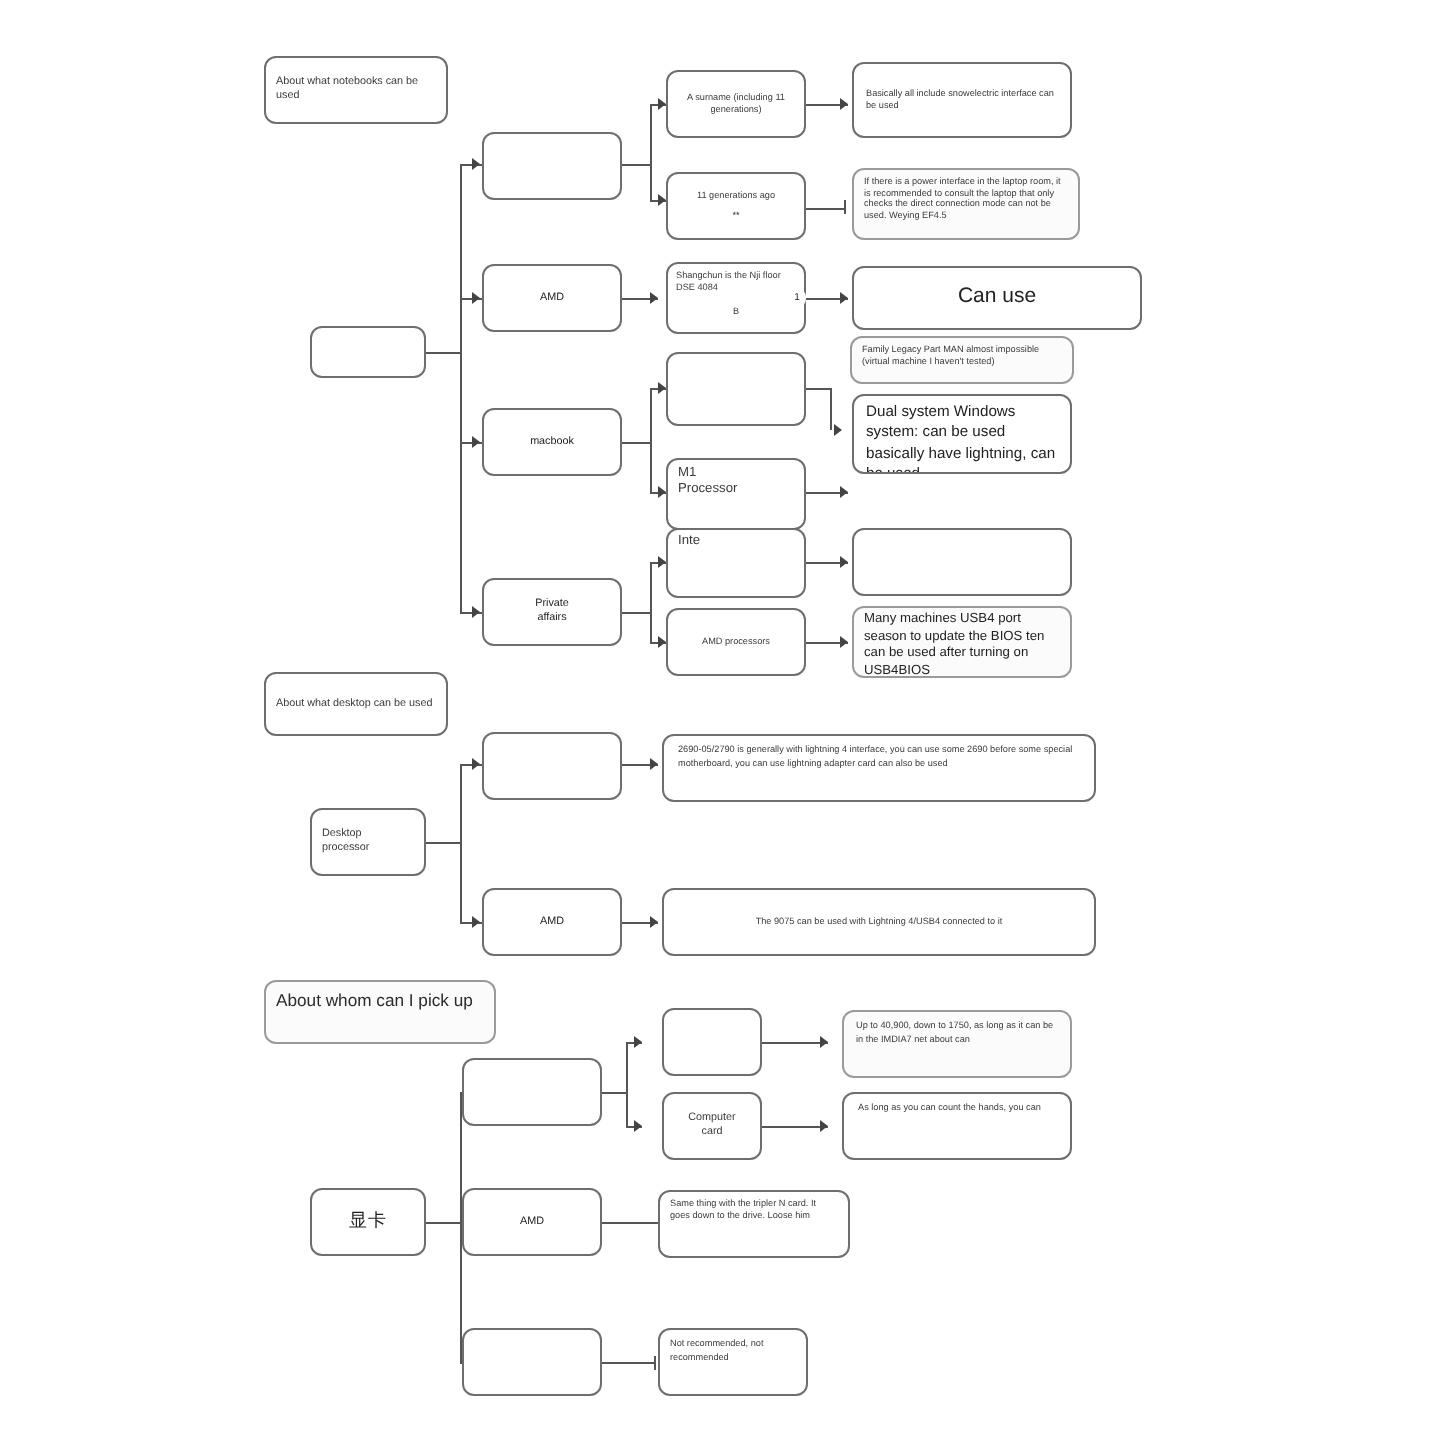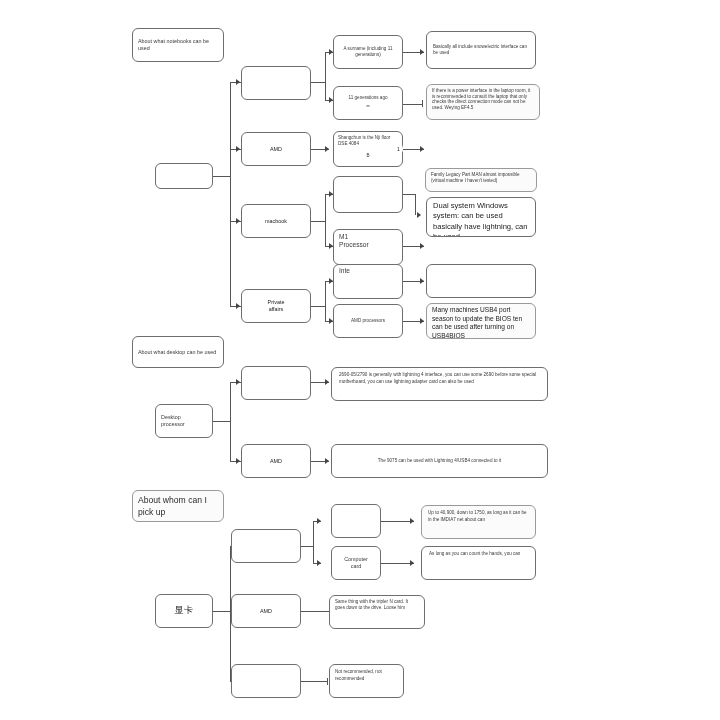--- a/index.html
+++ b/index.html
@@ -137,20 +137,21 @@
 
   <div class="node tl t5 blur" style="left:333px; top:131px; width:70px; height:36px; flex-direction:column; align-items:flex-start; justify-content:flex-start; padding:3px 4px;">
     <span>Shangchun is the Nji floor DSE 4084</span>
     <span style="align-self:center; margin-top:7px;">B</span>
   </div>
   <div class="node" style="left:394px; top:144px; width:9px; height:10px; border:none; font-size:5px;">1</div>
 
   <div class="ln lh" style="left:403px; top:149px; width:21px;"></div>
   <div class="arrow" style="left:420px; top:146px;"></div>
 
+  <div class="node t11" style="left:426px; top:133px; width:145px; height:32px;">Can use</div>
 
   <div class="node tl t5 blur ghost" style="left:425px; top:168px; width:112px; height:24px; padding:3px 5px; align-items:flex-start;">Family Legacy Part MAN almost impossible (virtual machine I haven't tested)</div>
 
   <div class="node t6" style="left:241px; top:204px; width:70px; height:34px;">macbook</div>
 
   <div class="ln lh" style="left:311px; top:221px; width:14px;"></div>
   <div class="ln lv" style="left:325px; top:194px; height:52px;"></div>
   <div class="ln lh" style="left:325px; top:194px; width:8px;"></div>
   <div class="arrow" style="left:329px; top:191px;"></div>
   <div class="ln lh" style="left:325px; top:246px; width:8px;"></div>
@@ -220,21 +221,21 @@
 
   <div class="node tl t5 blur" style="left:331px; top:367px; width:217px; height:34px; padding:4px 7px; align-items:flex-start; line-height:1.5;">2690-05/2790 is generally with lightning 4 interface, you can use some 2690 before some special motherboard, you can use lightning adapter card can also be used</div>
 
   <div class="node t6" style="left:241px; top:444px; width:70px; height:34px;">AMD</div>
 
   <div class="ln lh" style="left:311px; top:461px; width:18px;"></div>
   <div class="arrow" style="left:325px; top:458px;"></div>
 
   <div class="node t5 blur" style="left:331px; top:444px; width:217px; height:34px;">The 9075 can be used with Lightning 4/USB4 connected to it</div>
 
-  <div class="node tl t9 ghost" style="left:132px; top:490px; width:92px; height:32px; padding-left:5px; line-height:1.4; align-items:flex-start; padding-top:3px; color:#2b2b2b;">About whom can I pick up</div>
+  <div class="node tl t9 ghost" style="left:132px; top:490px; width:116px; height:32px; padding-left:5px; line-height:1.4; align-items:flex-start; padding-top:3px; color:#2b2b2b;">About whom can I pick up</div>
 
   <div class="node cjk" style="left:155px; top:594px; width:58px; height:34px;">显卡</div>
 
   <div class="ln lh" style="left:213px; top:611px; width:17px;"></div>
   <div class="ln lv" style="left:230px; top:546px; height:135px;"></div>
   <div class="ln lh" style="left:230px; top:546px; width:11px;"></div>
   <div class="arrow" style="left:236px; top:543px;"></div>
   <div class="ln lh" style="left:230px; top:611px; width:11px;"></div>
   <div class="arrow" style="left:236px; top:608px;"></div>
   <div class="ln lh" style="left:230px; top:681px; width:11px;"></div>

